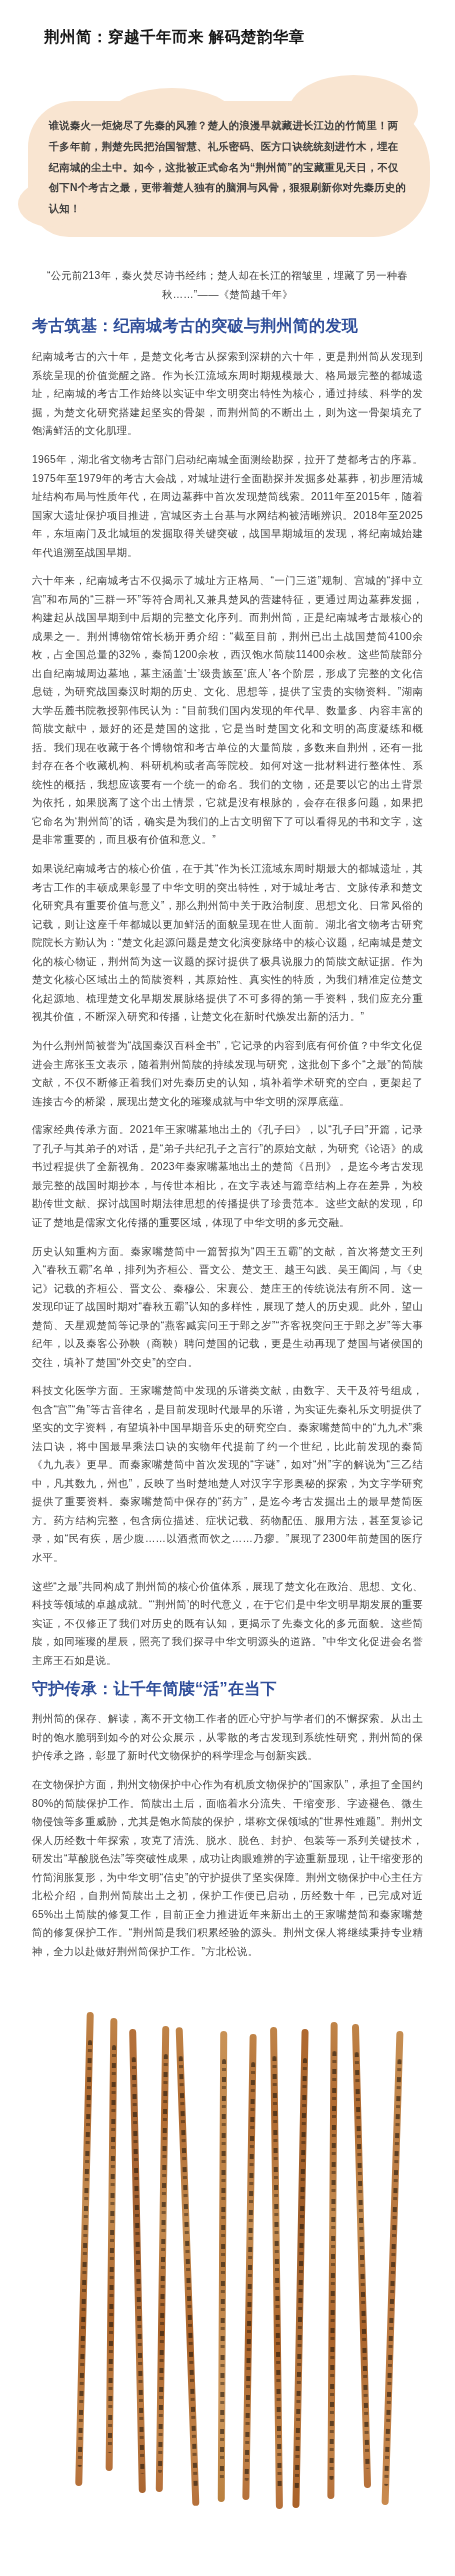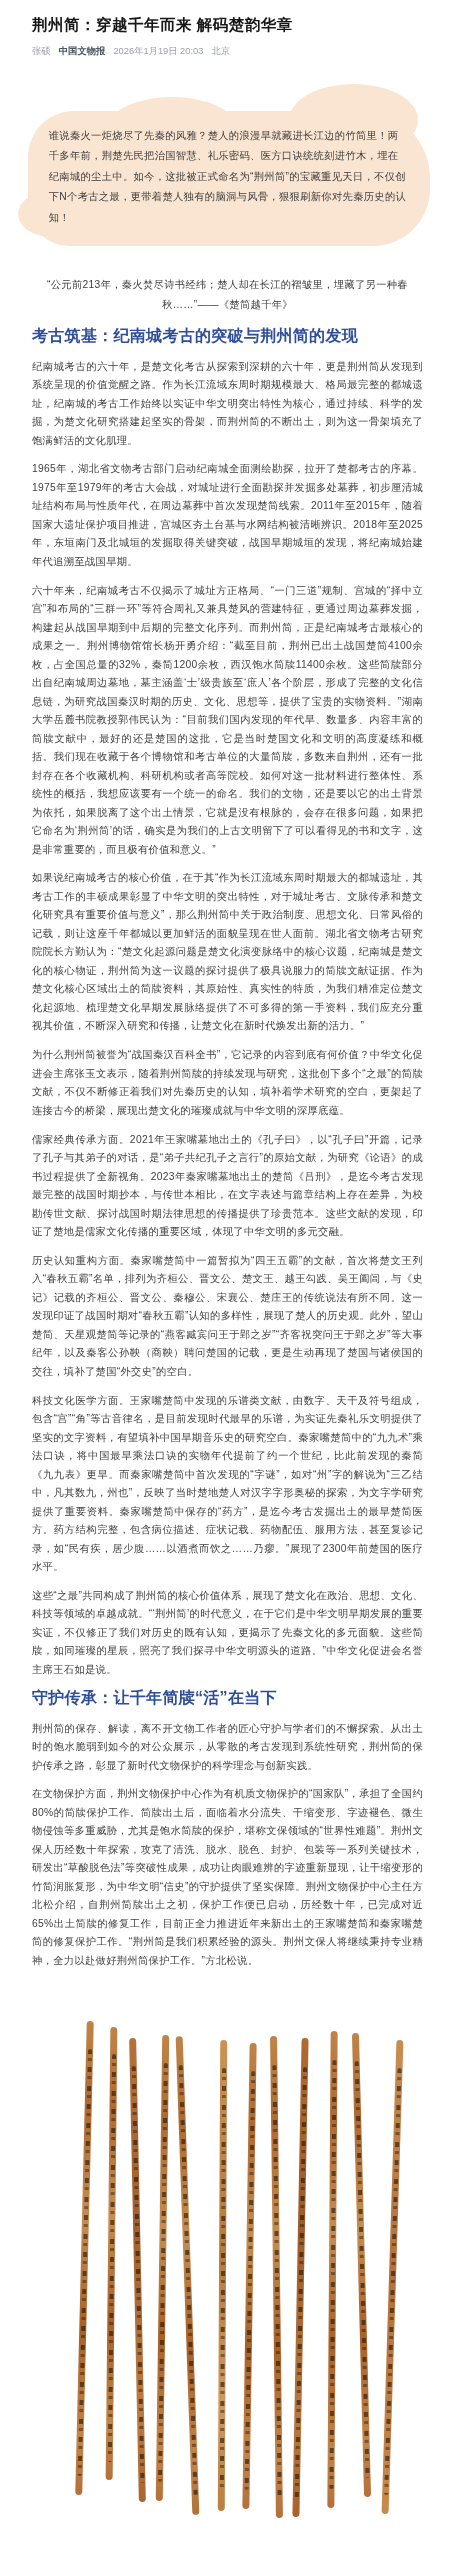--- a/index.html
+++ b/index.html
@@ -1,25 +1,25 @@
 <!DOCTYPE html>
 <html style="font-size:8.2px"><head>
 <meta charset="utf-8">
 <style>
   html,body{margin:0;padding:0;}
   body{background:#ffffff;font-family:"Liberation Sans","DejaVu Sans",sans-serif;}
   .page{position:relative;width:455px;height:3298px;margin:0 auto;background:#ffffff;overflow:hidden;}
   .content{padding:0 32px;}
 
-  .title{margin:0;padding-top:13.4px;font-size:15.5px;line-height:23px;font-weight:bold;color:#171717;letter-spacing:0.5px;}
+  .title{margin:12px;padding-top:13.4px;font-size:15.5px;line-height:23px;font-weight:bold;color:#171717;letter-spacing:0.5px;}
   .byline{margin-top:8.2px;font-size:9.3px;color:#9aa0a6;display:flex;gap:8.2px;align-items:baseline;}
   .byline .account{color:#4a5560;font-weight:bold;}
 
   
-  .intro-wrap{position:relative;margin:30px -10.3px 0 -10.3px;}
+  .intro-wrap{position:relative;margin:30px -10.3px 0 -10.3px;font-weight:bold;}
   .blob-base{position:absolute;left:6.2px;right:3.1px;top:23px;bottom:0;background:#f9e5d1;border-radius:46px 67px 57px 41px;}
   .blob-bump1{position:absolute;right:15.5px;top:-3.1px;width:129px;height:72px;background:#f9e5d1;border-radius:50%;}
   .blob-bump2{position:absolute;left:88px;top:9.3px;width:124px;height:57px;background:#f9e5d1;border-radius:50%;}
   .blob-bump3{position:absolute;left:-4.1px;top:103px;width:67px;height:46px;background:#f9e5d1;border-radius:50%;}
   .intro-text{position:relative;margin:0;padding:38px 27px 17.5px 27px;font-size:10.3px;line-height:20.6px;color:#3d3d3d;letter-spacing:0.3px;}
 
   .quote{margin:29px 0 13.4px 0;font-size:10.3px;line-height:19.6px;color:#3d3d3d;letter-spacing:0.3px;text-align:center;}
 
   .blocks p{margin:0 0 10.3px 0;font-size:10.3px;line-height:18.5px;color:#3f3f3f;letter-spacing:0.3px;text-align:justify;}
   .blocks h2{margin:9.3px 0 14.4px 0;font-size:16px;line-height:15.5px;color:#2f4e9a;font-weight:bold;letter-spacing:0.3px;}
@@ -47,26 +47,20 @@
   .slip:nth-child(12){left:357px;height:474px;top:49px;transform:rotate(1.8deg);background:linear-gradient(180deg,#c68e52,#b5713a 50%,#c98a4e);}
 </style>
 </head>
 <body>
 
 <div class="page">
   <div class="content">
 
     <h1 class="title">荆州简：穿越千年而来 解码楚韵华章</h1>
 
-    <div class="byline">
-      <span>张硕</span>
-      <span class="account">中国文物报</span>
-      <span>2026年1月19日 20:03</span>
-      <span>北京</span>
-    </div>
 
     <div class="intro-wrap">
       <div class="blob-base"></div>
       <div class="blob-bump1"></div>
       <div class="blob-bump2"></div>
       <div class="blob-bump3"></div>
       <p class="intro-text">谁说秦火一炬烧尽了先秦的风雅？楚人的浪漫早就藏进长江边的竹简里！两千多年前，荆楚先民把治国智慧、礼乐密码、医方口诀统统刻进竹木，埋在纪南城的尘土中。如今，这批被正式命名为“荆州简”的宝藏重见天日，不仅创下N个考古之最，更带着楚人独有的脑洞与风骨，狠狠刷新你对先秦历史的认知！</p>
     </div>
 
     <p class="quote">“公元前213年，秦火焚尽诗书经纬；楚人却在长江的褶皱里，埋藏了另一种春秋……”——《楚简越千年》</p>

